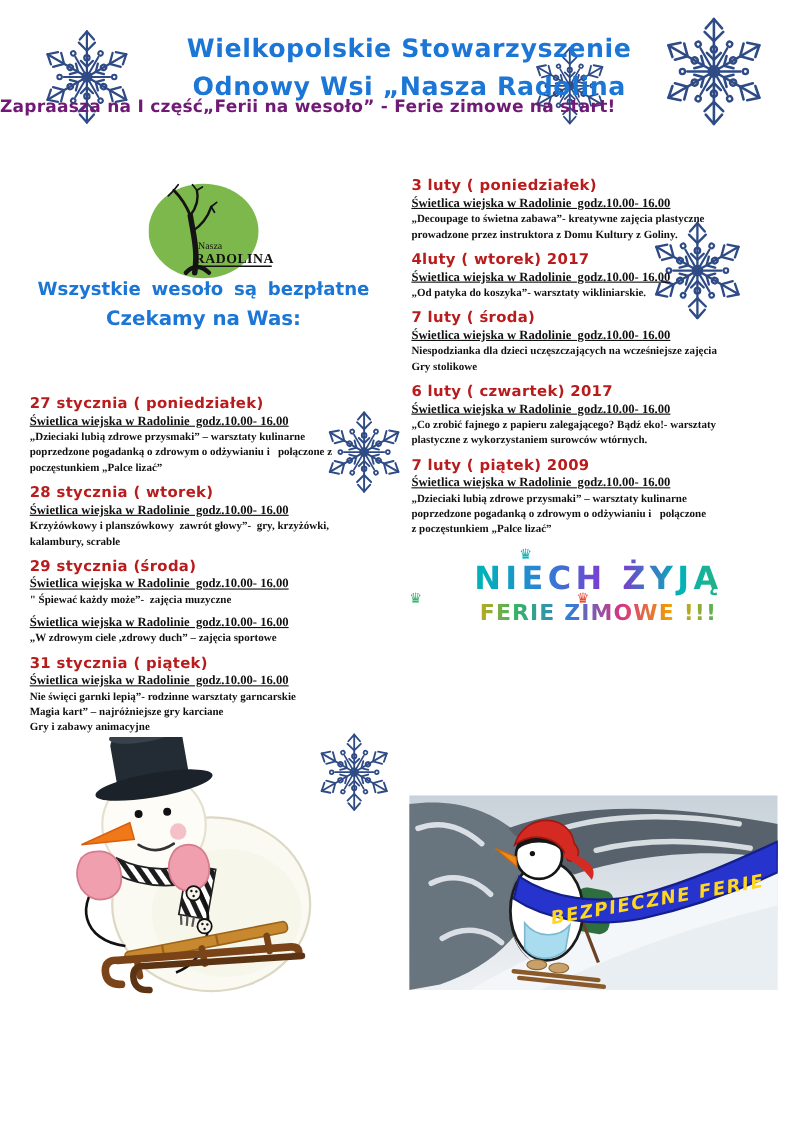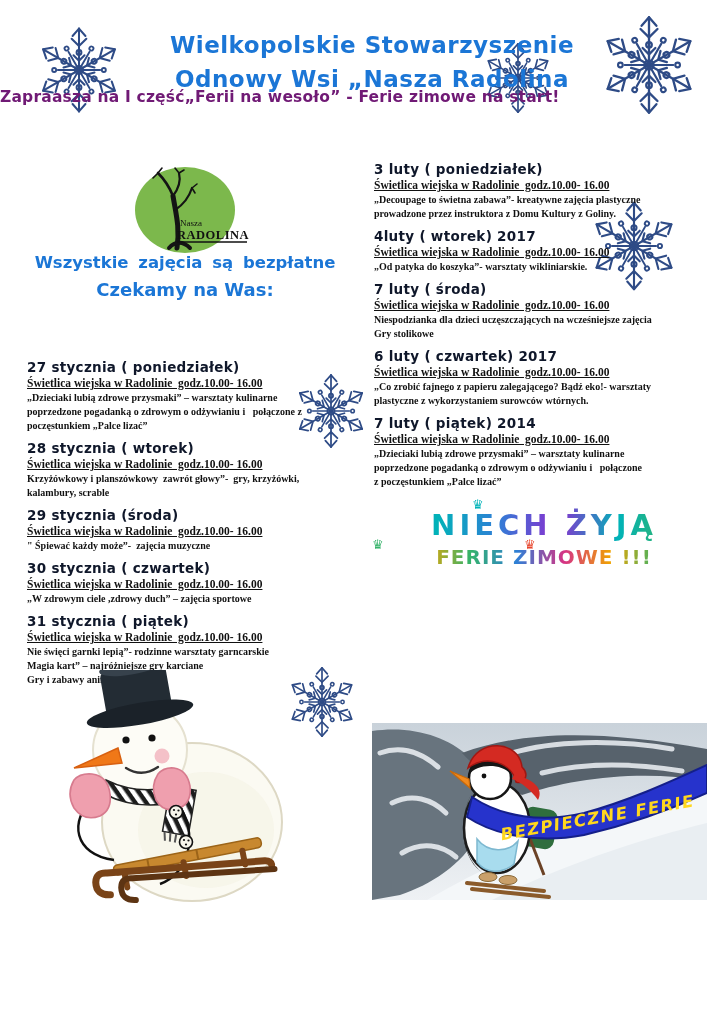--- a/index.html
+++ b/index.html
@@ -26,21 +26,21 @@
          font-family:"DejaVu Sans",sans-serif;font-weight:bold;color:#1b76d6;}
   .intro .i1{font-size:16.5px;word-spacing:4px;}
   .intro .i2{font-size:18px;margin-top:7px;}
 
   
   .col{position:absolute;}
   .col-jan{left:27px;top:358px;width:335px;}
   .col-feb{left:374px;top:160px;width:340px;}
   .day{margin-bottom:6px;}
   .day-date{font-family:"DejaVu Sans",sans-serif;font-weight:bold;font-size:13.5px;
-            color:#0f172a;letter-spacing:.3px;line-height:18px;}
+            color:#b91c1c;letter-spacing:.3px;line-height:18px;}
   .venue{font-size:11.5px;font-weight:bold;text-decoration:underline;
          line-height:15px;white-space:pre-wrap;}
   .day-line{font-size:10px;font-weight:bold;line-height:14px;white-space:pre-wrap;}
   .day-line.reg{font-weight:bold;}
 
   
   .banner{position:absolute;left:376px;top:508px;width:336px;text-align:center;
           font-family:"DejaVu Sans",sans-serif;font-weight:bold;}
   .banner .b1{font-size:29px;letter-spacing:4px;
       background:linear-gradient(92deg,#8b2fd0 0%,#00b3b8 18%,#2f7fd6 36%,#8b2fd0 54%,#00b3b8 72%,#35b36a 88%,#2f7fd6 100%);
@@ -125,21 +125,21 @@
       <path d="M40 44 C 48 39, 54 31, 57 22" stroke-width="2.2"></path>
       <path d="M23 7 L18 12 M23 7 L27 2 M44 7 L40 2 M44 7 L49 4 M57 22 L62 18 M57 22 L60 27" stroke-width="1.6"></path>
       <path d="M34 82 C 40 75, 48 75, 55 82" stroke-width="4"></path>
     </g>
     <text x="45" y="60" font-family="Liberation Serif, serif" font-size="9" fill="#111">Nasza</text>
     <text x="42" y="73" font-family="Liberation Serif, serif" font-size="12.5" font-weight="bold" letter-spacing="0.5" fill="#111">RADOLINA</text>
     <line x1="42" y1="76" x2="112" y2="76" stroke="#111" stroke-width="1.4"></line>
   </svg>
 
   <div class="intro">
-    <div class="i1">Wszystkie zajęcia są bezpłatne</div>
+    <div class="i1">Wszystkie wesoło są bezpłatne</div>
     <div class="i2">Czekamy na Was:</div>
   </div>
 
   <div class="col col-jan" id="jan-list">
       <div class="day">
         <div class="day-date">27 stycznia ( poniedziałek)</div>
         <div class="venue">Świetlica wiejska w Radolinie  godz.10.00- 16.00</div>
         <div class="day-line">„Dzieciaki lubią zdrowe przysmaki” – warsztaty kulinarne</div>
         <div class="day-line">poprzedzone pogadanką o zdrowym o odżywianiu i   połączone z</div>
         <div class="day-line">poczęstunkiem „Palce lizać”</div>
@@ -149,21 +149,20 @@
         <div class="venue">Świetlica wiejska w Radolinie  godz.10.00- 16.00</div>
         <div class="day-line reg">Krzyżówkowy i planszówkowy  zawrót głowy”-  gry, krzyżówki,</div>
         <div class="day-line reg">kalambury, scrable</div>
       </div>
       <div class="day">
         <div class="day-date">29 stycznia (środa)</div>
         <div class="venue">Świetlica wiejska w Radolinie  godz.10.00- 16.00</div>
         <div class="day-line">" Śpiewać każdy może”-  zajęcia muzyczne</div>
       </div>
       <div class="day">
-        <div class="day-date">30 stycznia ( czwartek)</div>
         <div class="venue">Świetlica wiejska w Radolinie  godz.10.00- 16.00</div>
         <div class="day-line">„W zdrowym ciele ,zdrowy duch” – zajęcia sportowe</div>
       </div>
       <div class="day">
         <div class="day-date">31 stycznia ( piątek)</div>
         <div class="venue">Świetlica wiejska w Radolinie  godz.10.00- 16.00</div>
         <div class="day-line">Nie święci garnki lepią”- rodzinne warsztaty garncarskie</div>
         <div class="day-line">Magia kart” – najróżniejsze gry karciane</div>
         <div class="day-line">Gry i zabawy animacyjne</div>
       </div>
@@ -186,21 +185,21 @@
         <div class="day-line">Niespodzianka dla dzieci uczęszczających na wcześniejsze zajęcia</div>
         <div class="day-line">Gry stolikowe</div>
       </div>
       <div class="day">
         <div class="day-date">6 luty ( czwartek) 2017</div>
         <div class="venue">Świetlica wiejska w Radolinie  godz.10.00- 16.00</div>
         <div class="day-line">„Co zrobić fajnego z papieru zalegającego? Bądź eko!- warsztaty</div>
         <div class="day-line">plastyczne z wykorzystaniem surowców wtórnych.</div>
       </div>
       <div class="day">
-        <div class="day-date">7 luty ( piątek) 2014</div>
+        <div class="day-date">7 luty ( piątek) 2009</div>
         <div class="venue">Świetlica wiejska w Radolinie  godz.10.00- 16.00</div>
         <div class="day-line">„Dzieciaki lubią zdrowe przysmaki” – warsztaty kulinarne</div>
         <div class="day-line">poprzedzone pogadanką o zdrowym o odżywianiu i   połączone</div>
         <div class="day-line">z poczęstunkiem „Palce lizać”</div>
       </div>
     </div>
 
   <div class="banner">
     <span class="crown c1">♛</span>
     <span class="crown c2">♛</span>

